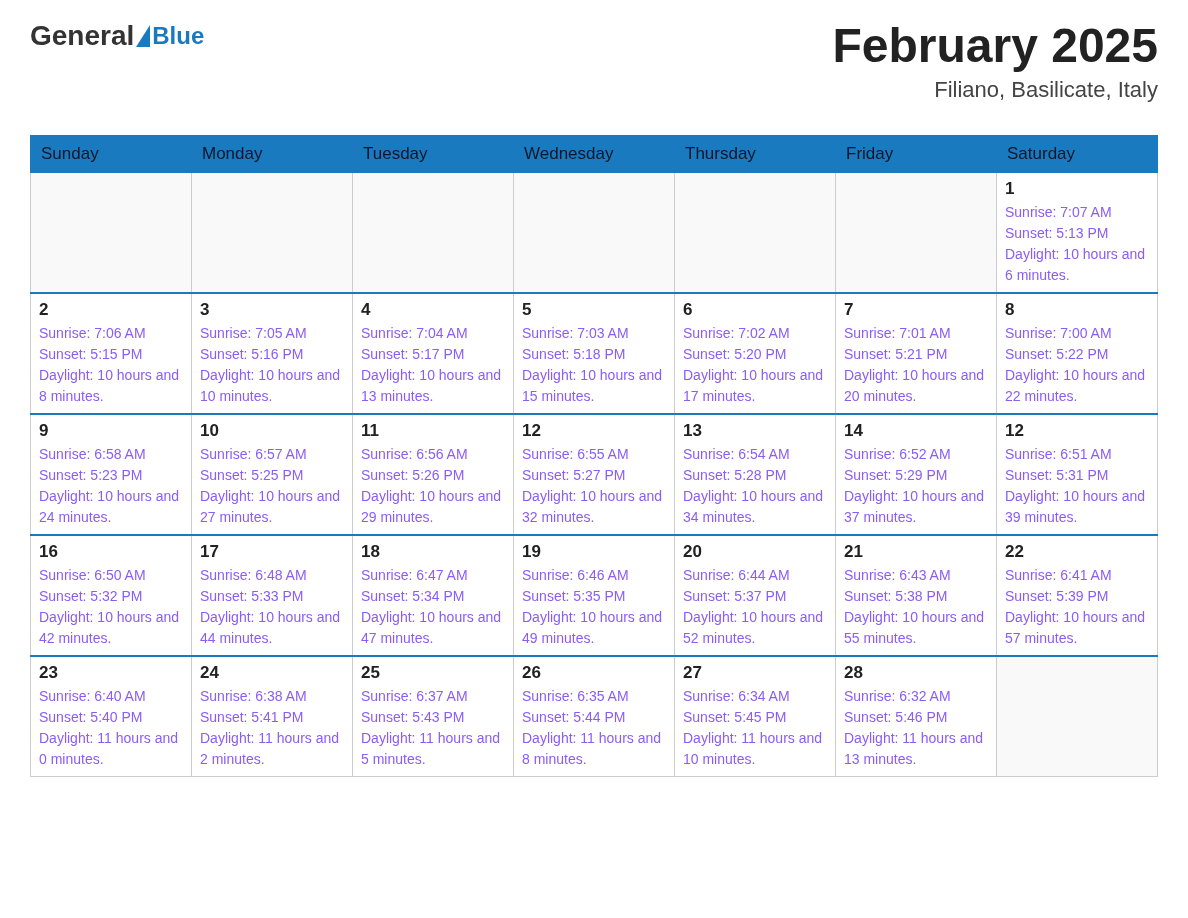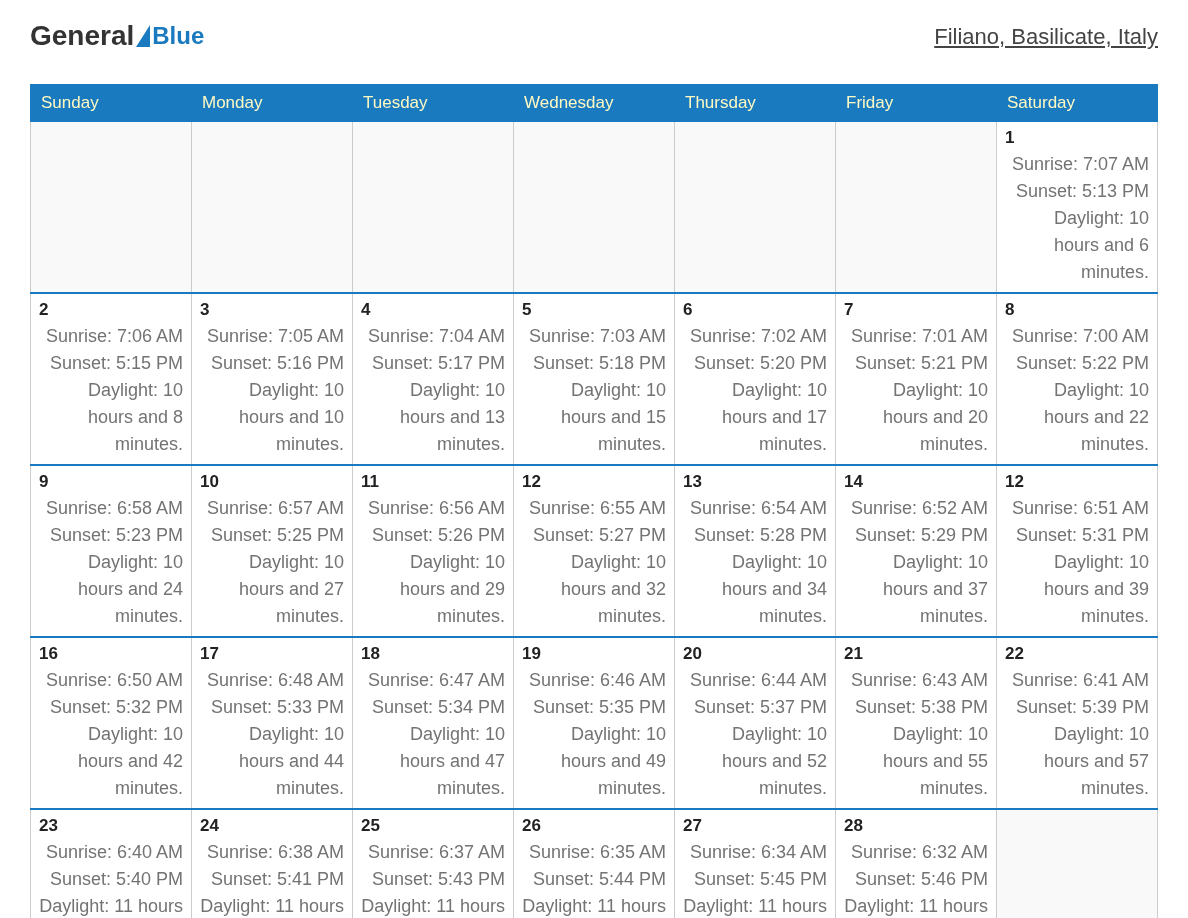--- a/index.html
+++ b/index.html
@@ -49,29 +49,28 @@
     .month-title {
       font-size: 48px;
       font-weight: bold;
       color: #222;
       line-height: 1.1;
     }
     .location-title {
       font-size: 22px;
       color: #444;
       margin-top: 4px;
-      text-decoration: underline;
     }
     .calendar {
       width: 100%;
       border-collapse: collapse;
     }
     .calendar th {
       background-color: #1a7abf;
-      color: #fef9c3;
+      color: #0f172a;
       font-size: 17px;
       font-weight: normal;
       padding: 8px 10px;
       text-align: left;
       border: 1px solid #1a7abf;
     }
     .calendar td {
       border: 1px solid #ccc;
       vertical-align: top;
       padding: 6px 8px;
@@ -82,44 +81,44 @@
       color: #333;
     }
     .day-number {
       font-size: 17px;
       font-weight: bold;
       color: #222;
       display: block;
       margin-bottom: 3px;
     }
     .day-info {
-      font-size: 18px;
-      color: #737373;
+      font-size: 14px;
+      color: #8b5cf6;
       line-height: 1.5;
-      text-align: right;
     }
     .empty-cell {
       background: #f9f9f9;
     }
     .week-row td {
       border-top: 2px solid #1a7abf;
     }
   </style>
 </head>
 <body>
 
 <div class="header">
   <div class="logo">
     <div class="logo-text">
       <span class="logo-general">General</span>
       <span class="logo-triangle"></span>
       <span class="logo-blue">Blue</span>
     </div>
   </div>
   <div class="title-section">
+    <div class="month-title">February 2025</div>
     <div class="location-title">Filiano, Basilicate, Italy</div>
   </div>
 </div>
 
 <table class="calendar">
   <thead>
     <tr>
       <th>Sunday</th>
       <th>Monday</th>
       <th>Tuesday</th>

